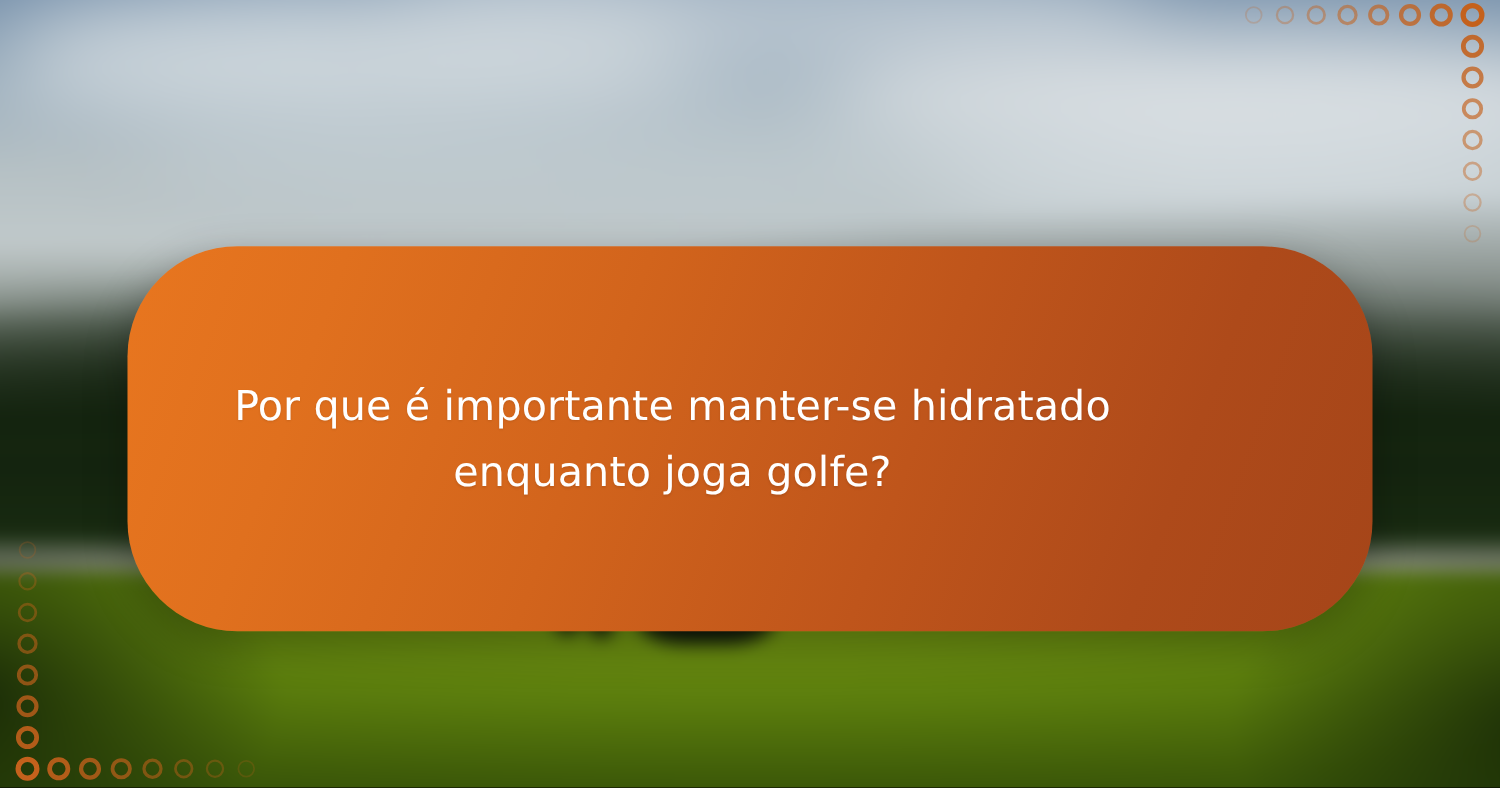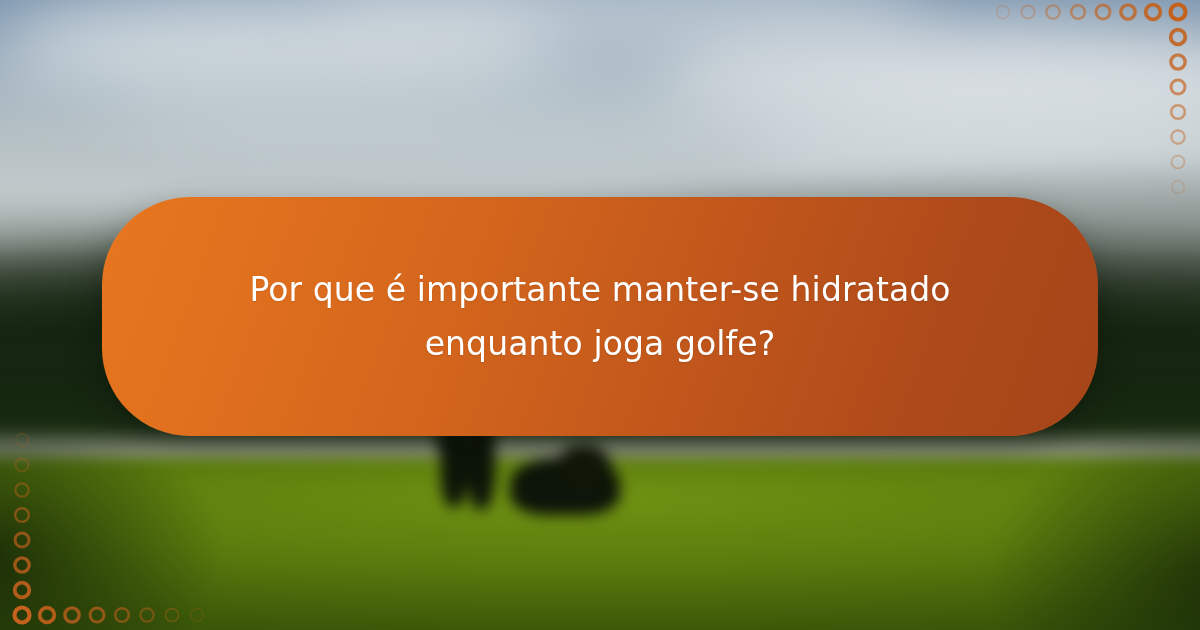--- a/index.html
+++ b/index.html
@@ -102,33 +102,33 @@
   .dots { position:absolute; pointer-events:none; }
   .dots svg { display:block; }
 
   .dots-tr { right:0; top:0; }
   .dots-bl { left:0;  bottom:0; }
 
   
   .card {
     position:absolute;
     left:102px; top:197px;
-    width:996px; height:239px;
+    width:996px; height:308px;
     border-radius:88px;
     background:linear-gradient(110deg,
       #e8761f 0%,
       #e0701e 16%,
       #d2641c 38%,
       #bf551b 62%,
       #ae4a1a 82%,
       #a54519 100%);
     box-shadow:0 10px 34px rgba(0,0,0,.28);
     display:flex;
     align-items:center;
-    justify-content:center;
+    justify-content:flex-start;
     padding:0 56px;
   }
   .card-text {
     color:#ffffff;
     font-family:"DejaVu Sans", sans-serif;
     font-size:33px;
     font-weight:400;
     line-height:1.62;
     text-align:center;
     letter-spacing:.1px;

